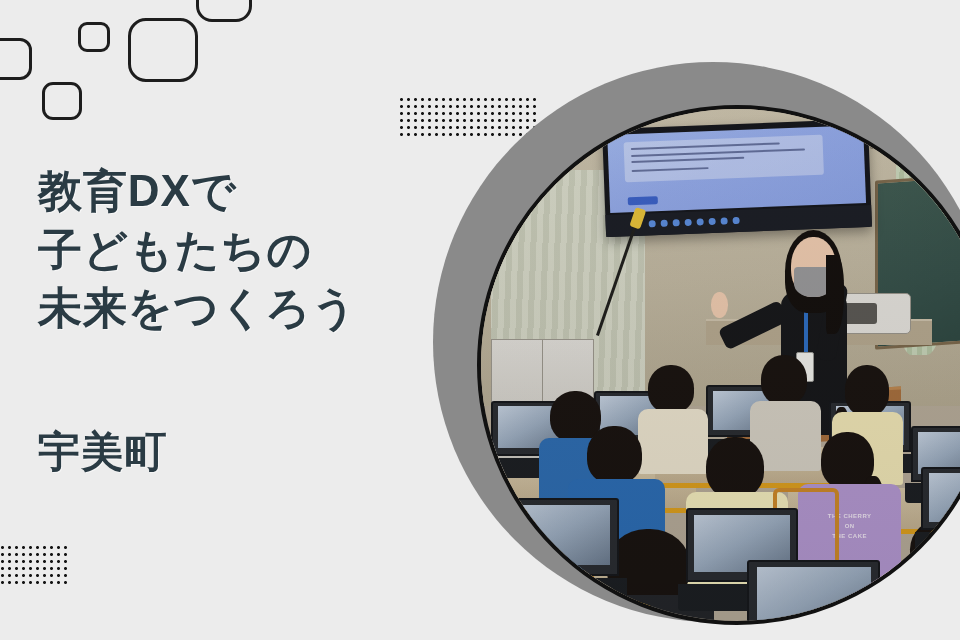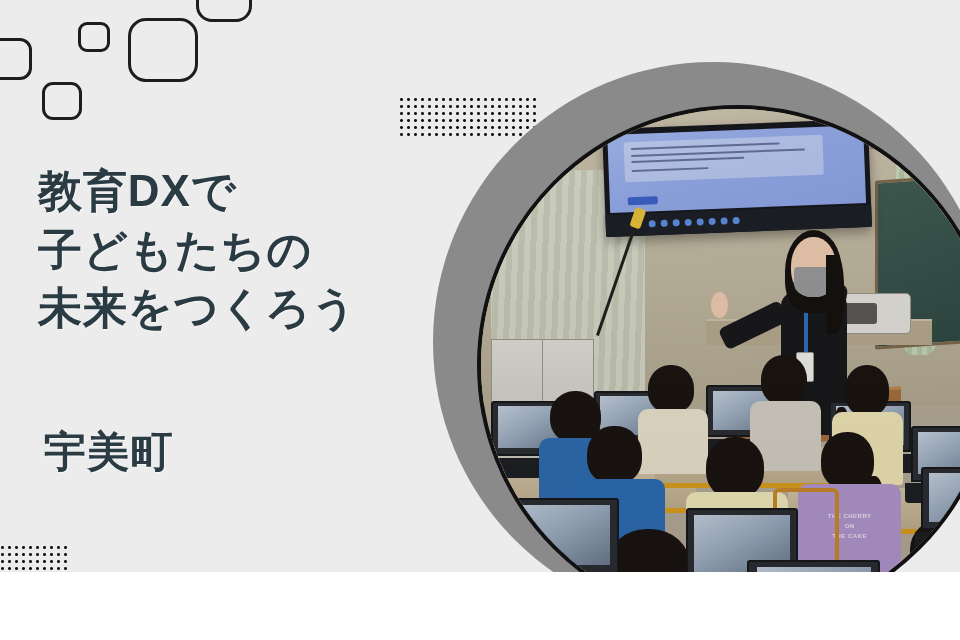--- a/index.html
+++ b/index.html
@@ -6,21 +6,21 @@
   * { margin:0; padding:0; box-sizing:border-box; }
 
   html, body {
     width:960px; height:640px;
     overflow:hidden;
     font-family:"Liberation Sans", "DejaVu Sans", sans-serif;
   }
 
   #banner {
     position:relative;
-    width:960px; height:572px;
+    width:960px; height:640px;
     background:#ececec;
     overflow:hidden;
   }
 
   
   .rsq {
     position:absolute;
     border:3px solid #1d1d1d;
     background:transparent;
   }
@@ -48,21 +48,21 @@
     color:#2a3b44;
     font-weight:bold;
     font-size:44px;
     line-height:1.33;
     letter-spacing:0.02em;
     text-shadow:1px 1px 0 rgba(255,255,255,.55);
     white-space:pre-line;
   }
   .subtitle {
     position:absolute;
-    left:44px; top:424px;
+    left:38px; top:424px;
     color:#2a3b44;
     font-weight:bold;
     font-size:42px;
     letter-spacing:0.03em;
     text-shadow:1px 1px 0 rgba(255,255,255,.55);
   }
 
   
   .gray-circle {
     position:absolute;

